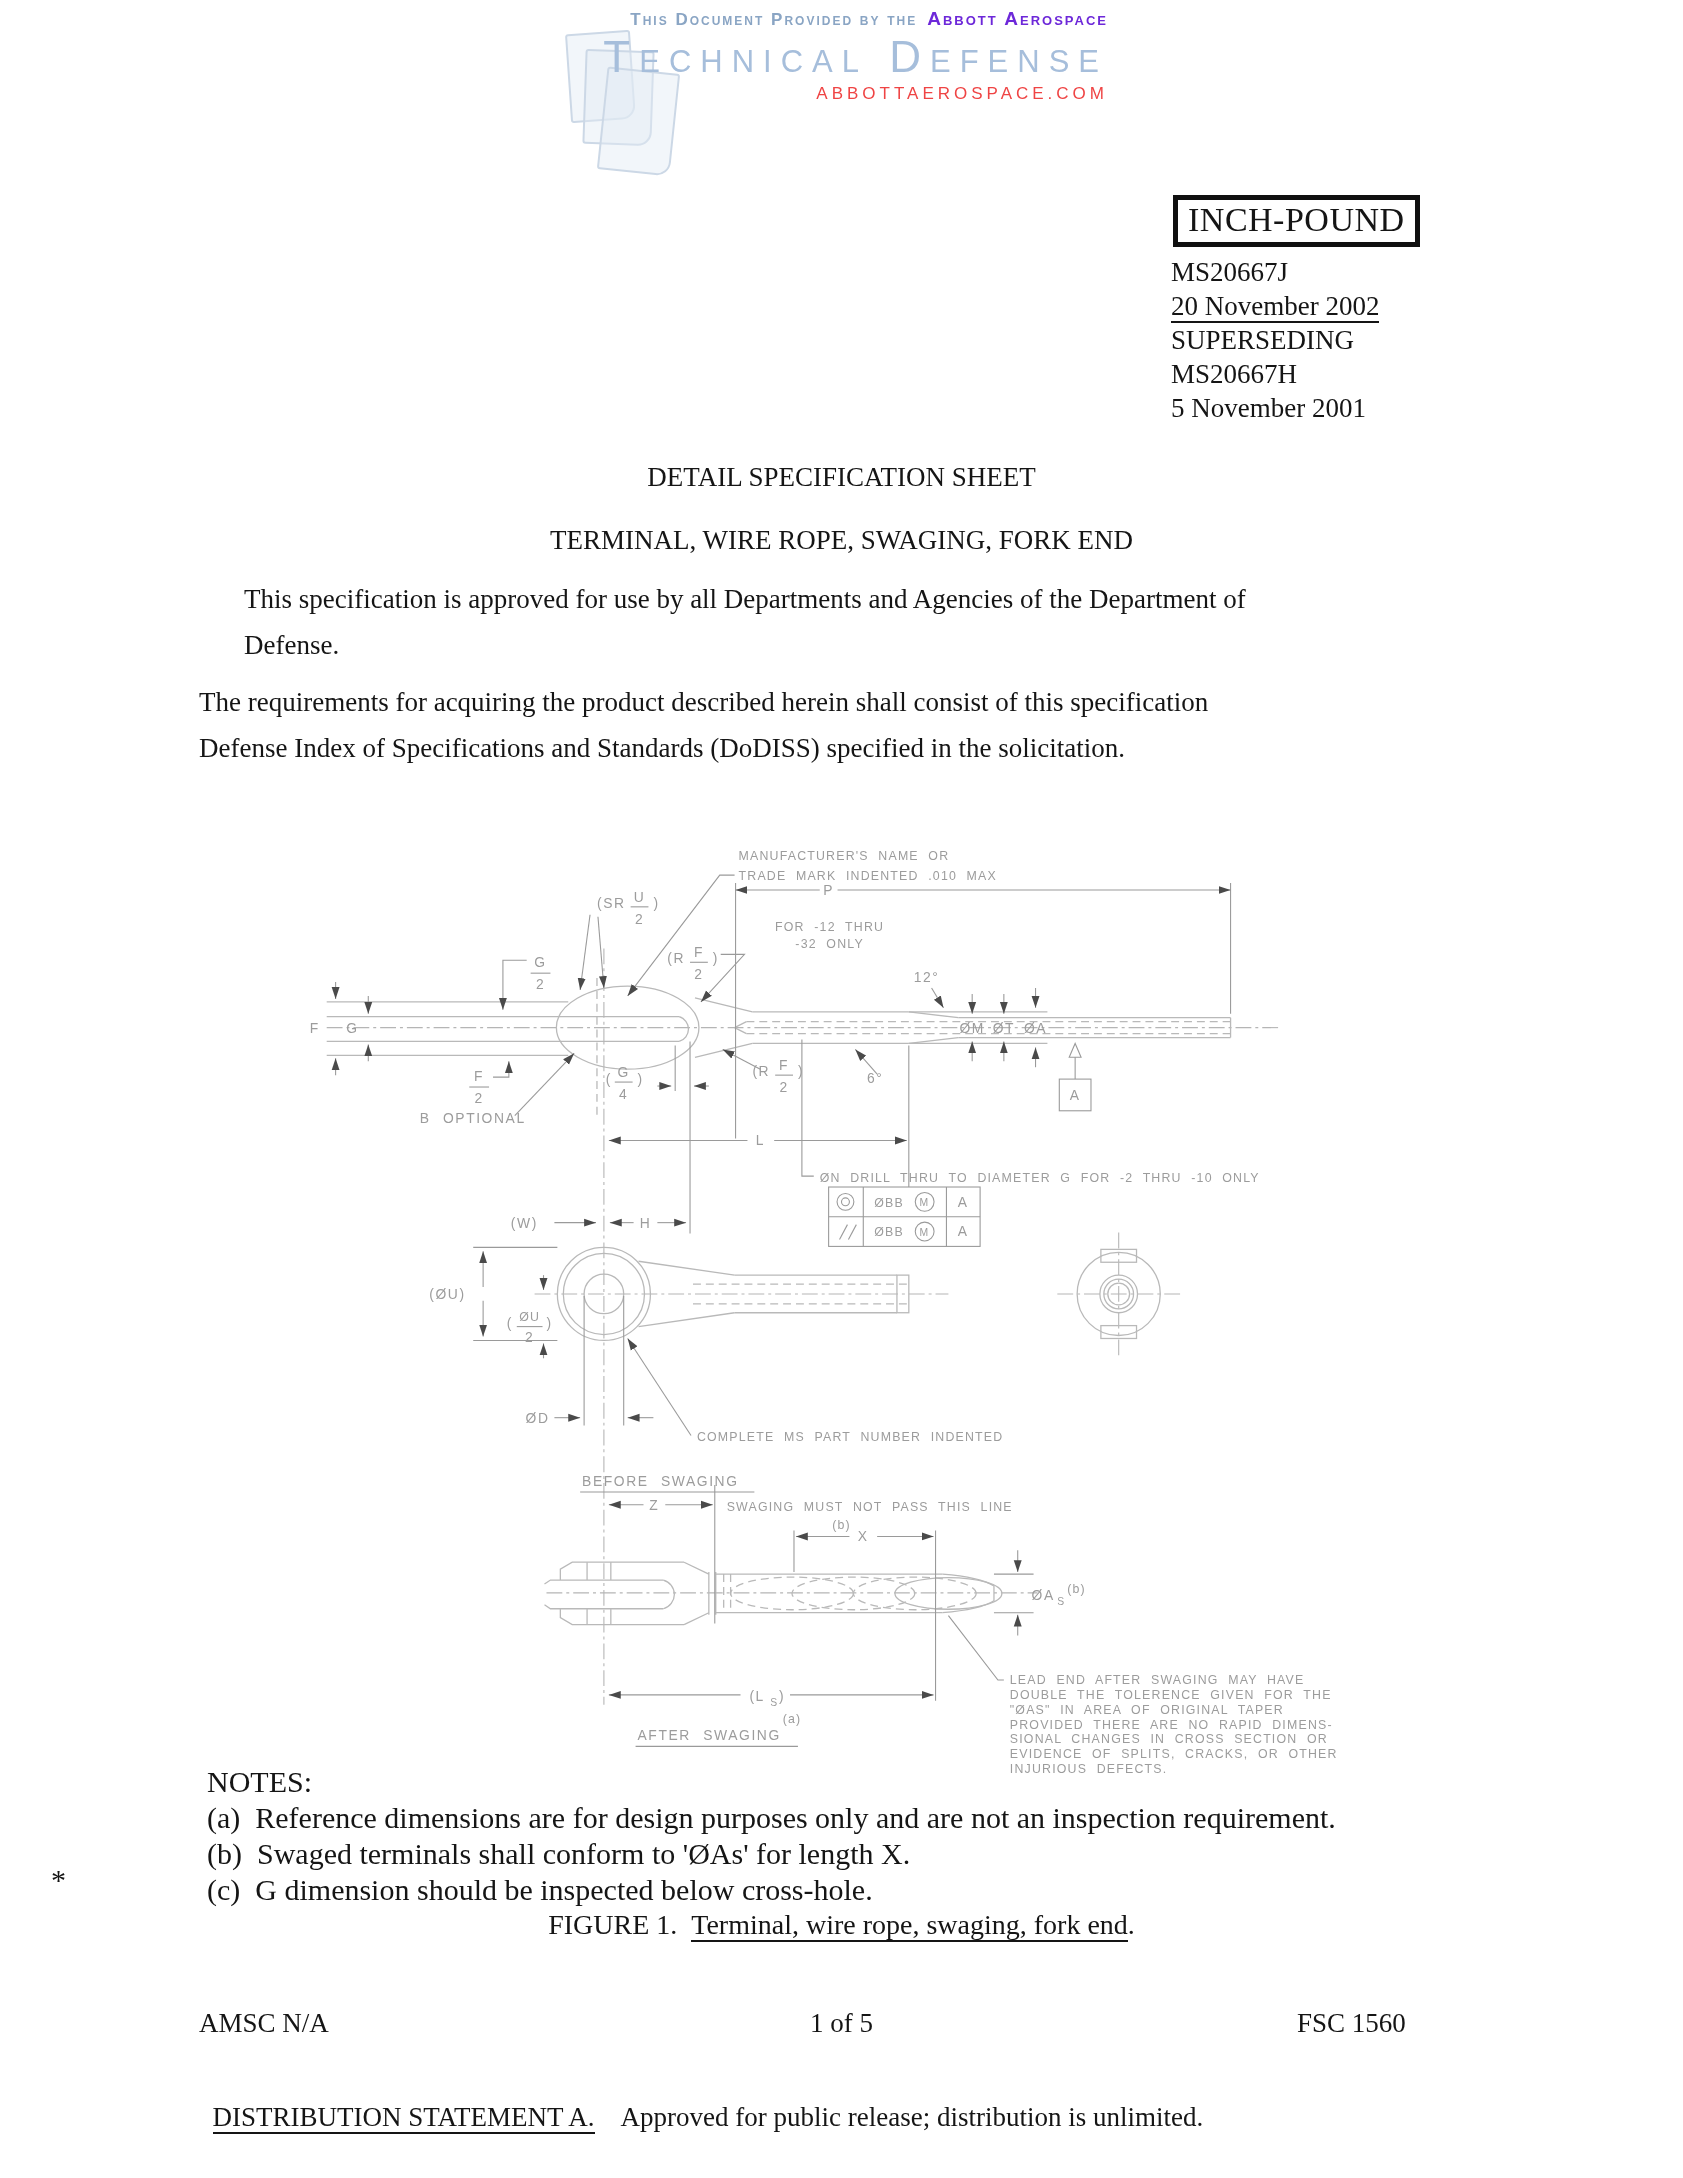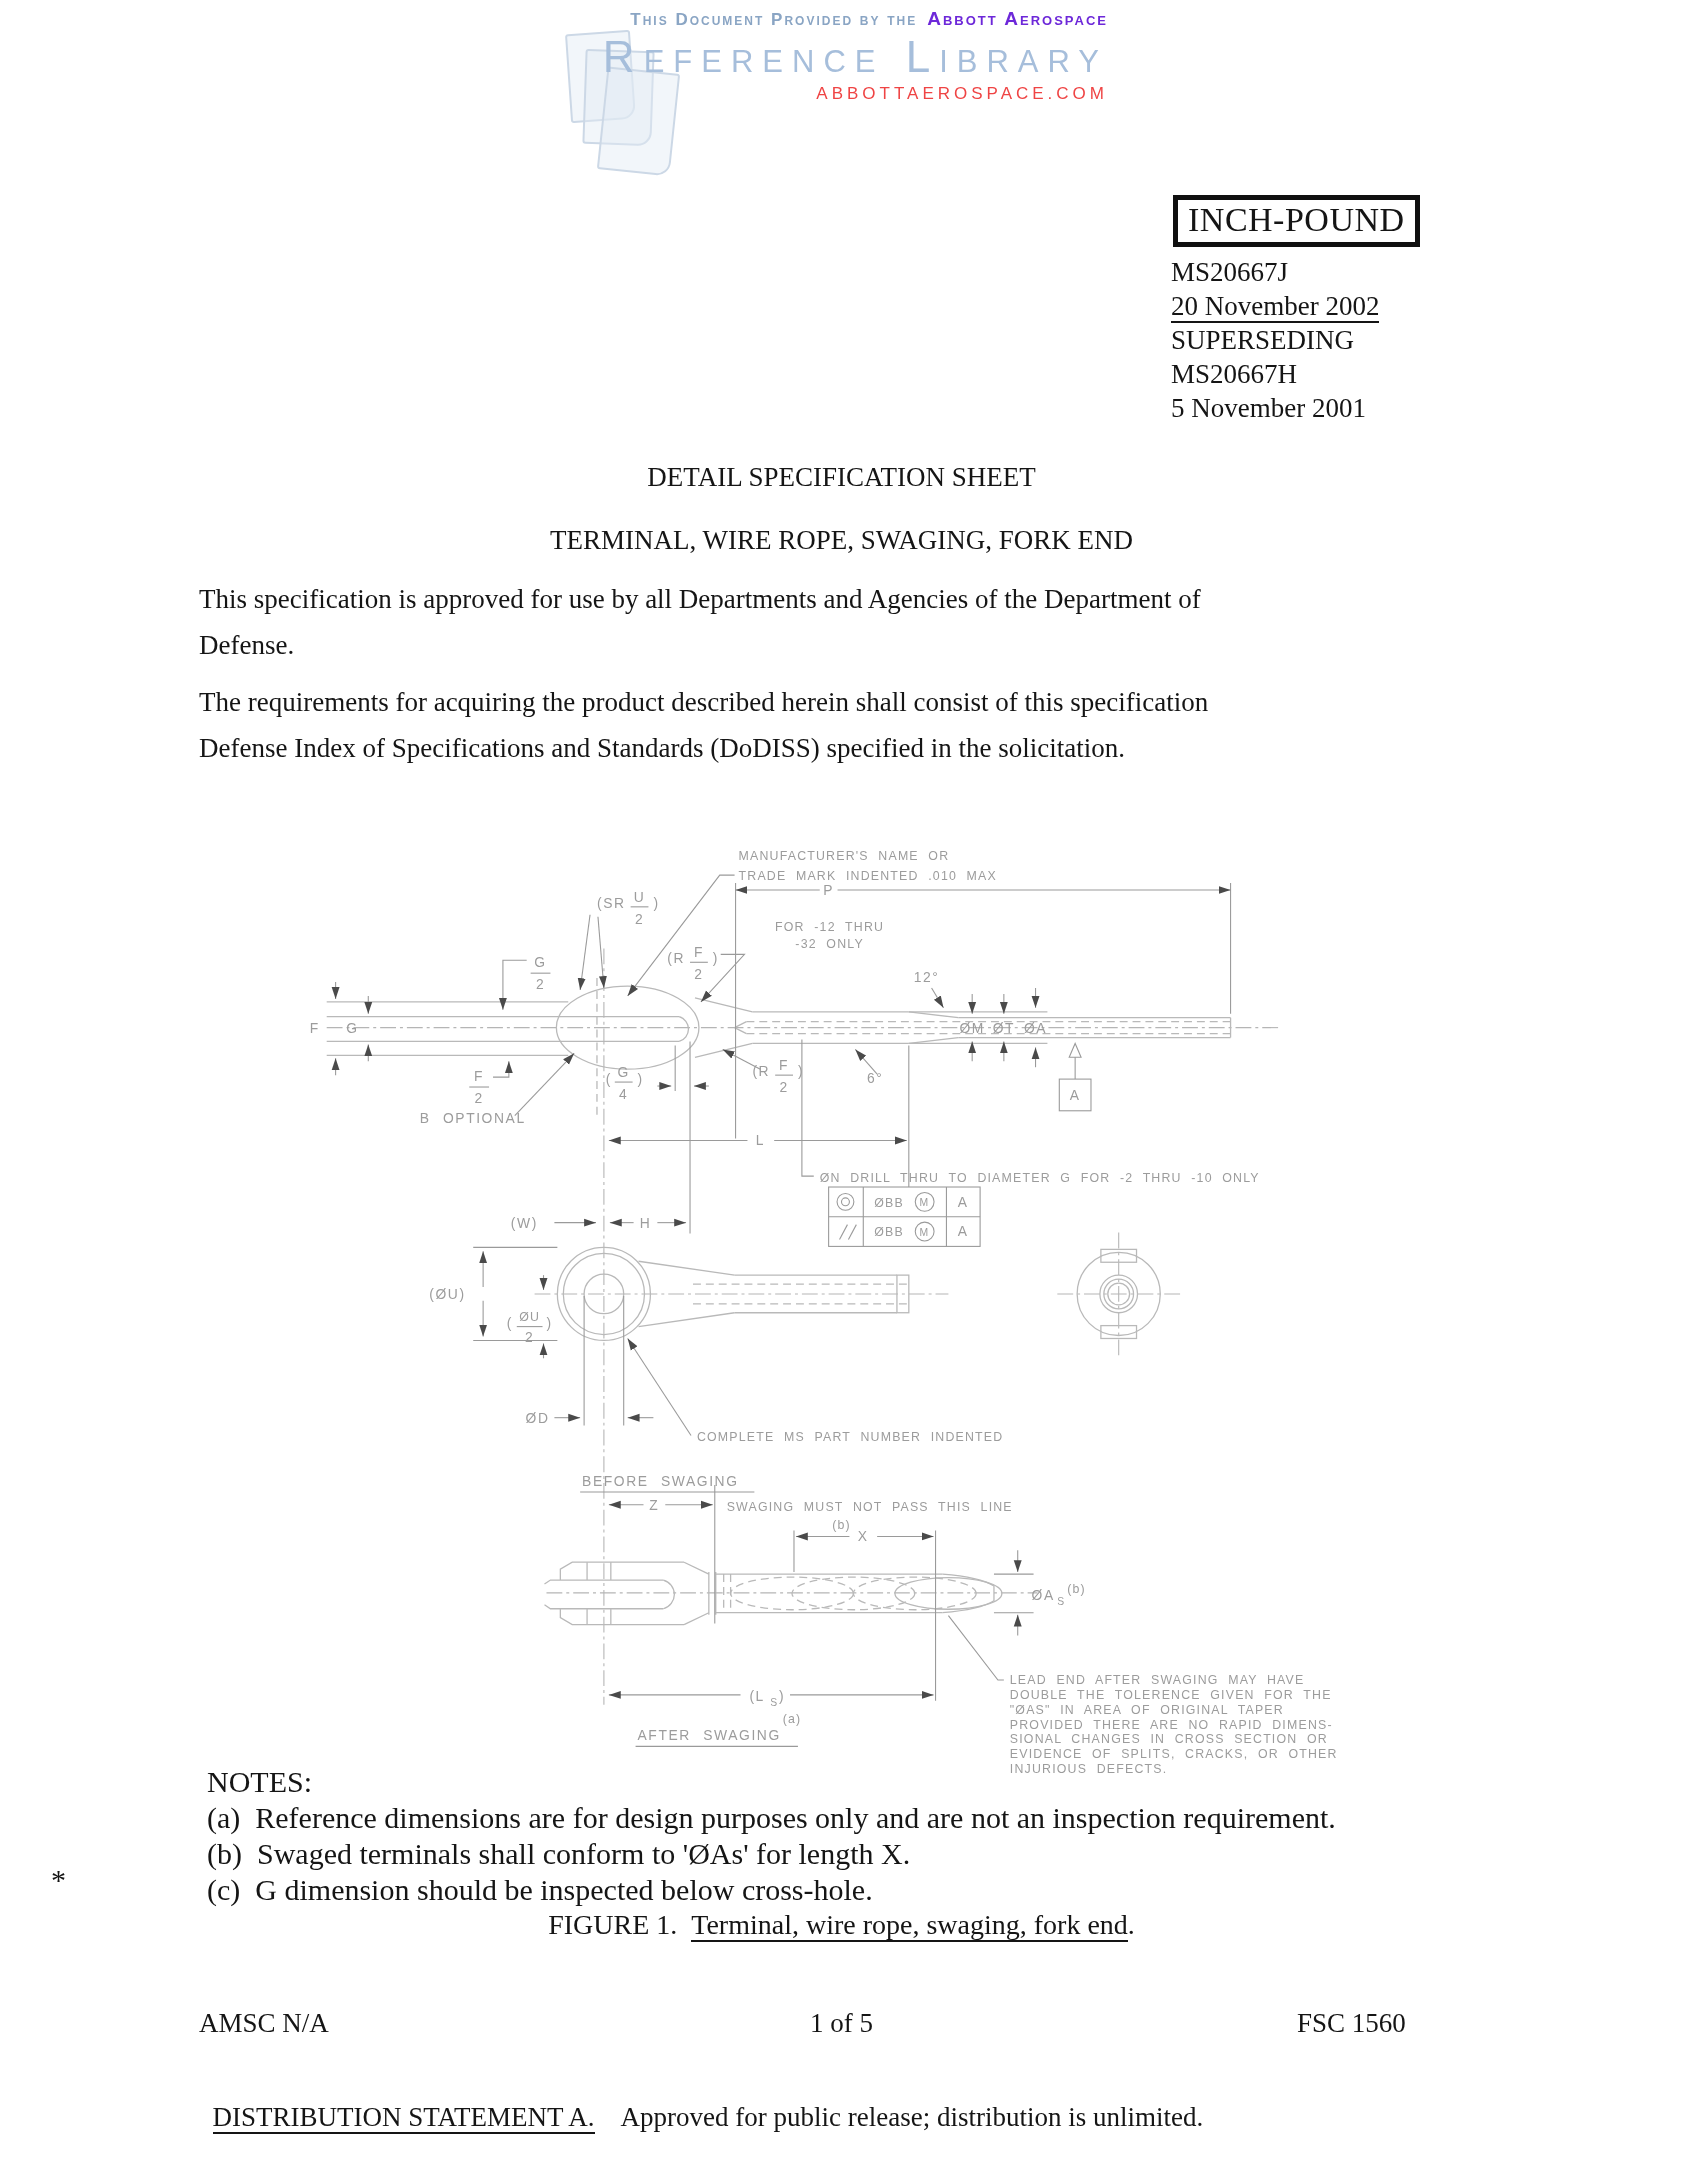--- a/index.html
+++ b/index.html
@@ -63,38 +63,38 @@
 <div class="abs logo-wrap">
   <div class="logo-icon">
     <div class="pg pg1"></div>
     <div class="pg pg2"></div>
     <div class="pg pg3"></div>
   </div>
   <div class="logo-text">
     <div class="logo-line1">
       <span>This Document Provided by the</span><span class="brand">Abbott Aerospace</span>
     </div>
-    <div class="logo-line2">Reference Library</div>
+    <div class="logo-line2">Technical Defense</div>
     <div class="logo-line3">ABBOTTAEROSPACE.COM</div>
   </div>
 </div>
 
 <div class="abs inchpound">INCH-POUND</div>
 <div class="abs rev">
   <div>MS20667J</div>
   <div><span class="u">20 November 2002</span></div>
   <div>SUPERSEDING</div>
   <div>MS20667H</div>
   <div>5 November 2001</div>
 </div>
 
 <div class="abs t-center" style="top:462px;">DETAIL SPECIFICATION SHEET</div>
 <div class="abs t-center" style="top:525px;">TERMINAL, WIRE ROPE, SWAGING, FORK END</div>
 
-<div class="abs para" style="top:576px;">
+<div class="abs para" style="top:576px;margin-left:45px;">
   <div>This specification is approved for use by all Departments and Agencies of the Department of</div>
   <div>Defense.</div>
 </div>
 <div class="abs para" style="top:679px;">
   <div>The requirements for acquiring the product described herein shall consist of this specification</div>
   <div>Defense Index of Specifications and Standards (DoDISS) specified in the solicitation.</div>
 </div>
 
 <svg width="1683" height="2178" viewBox="0 0 1700 2200">
   <defs>

